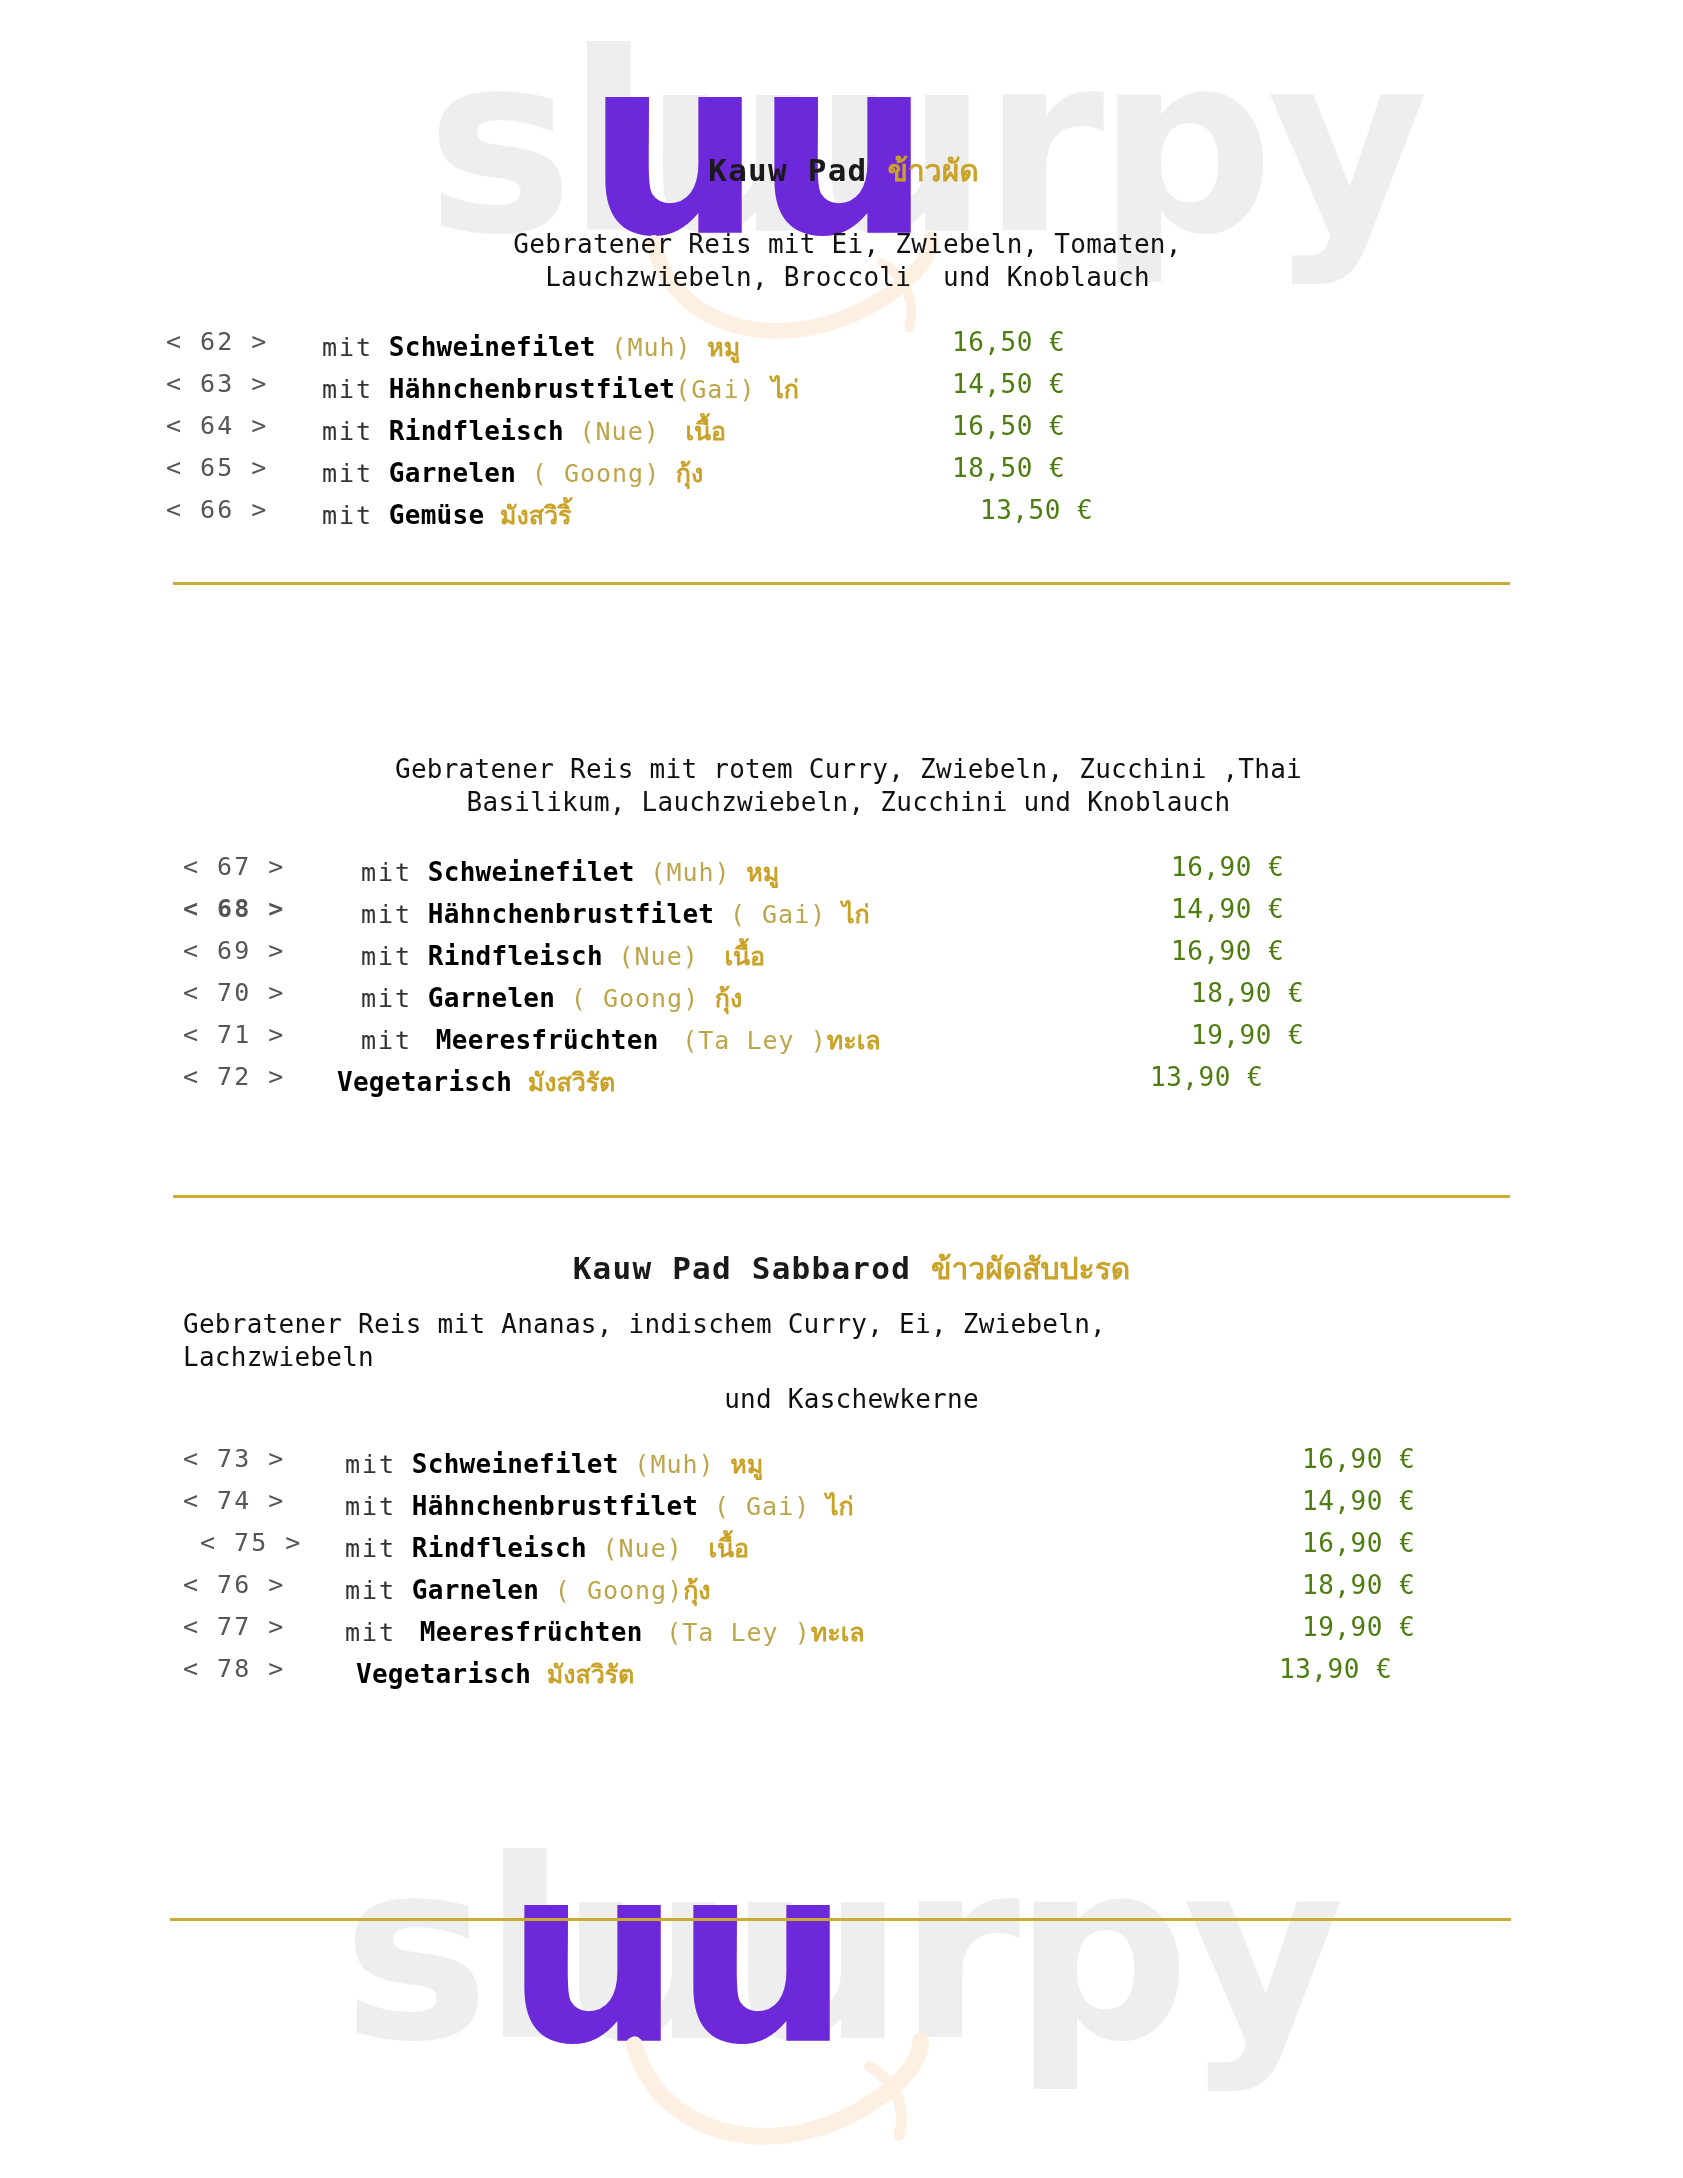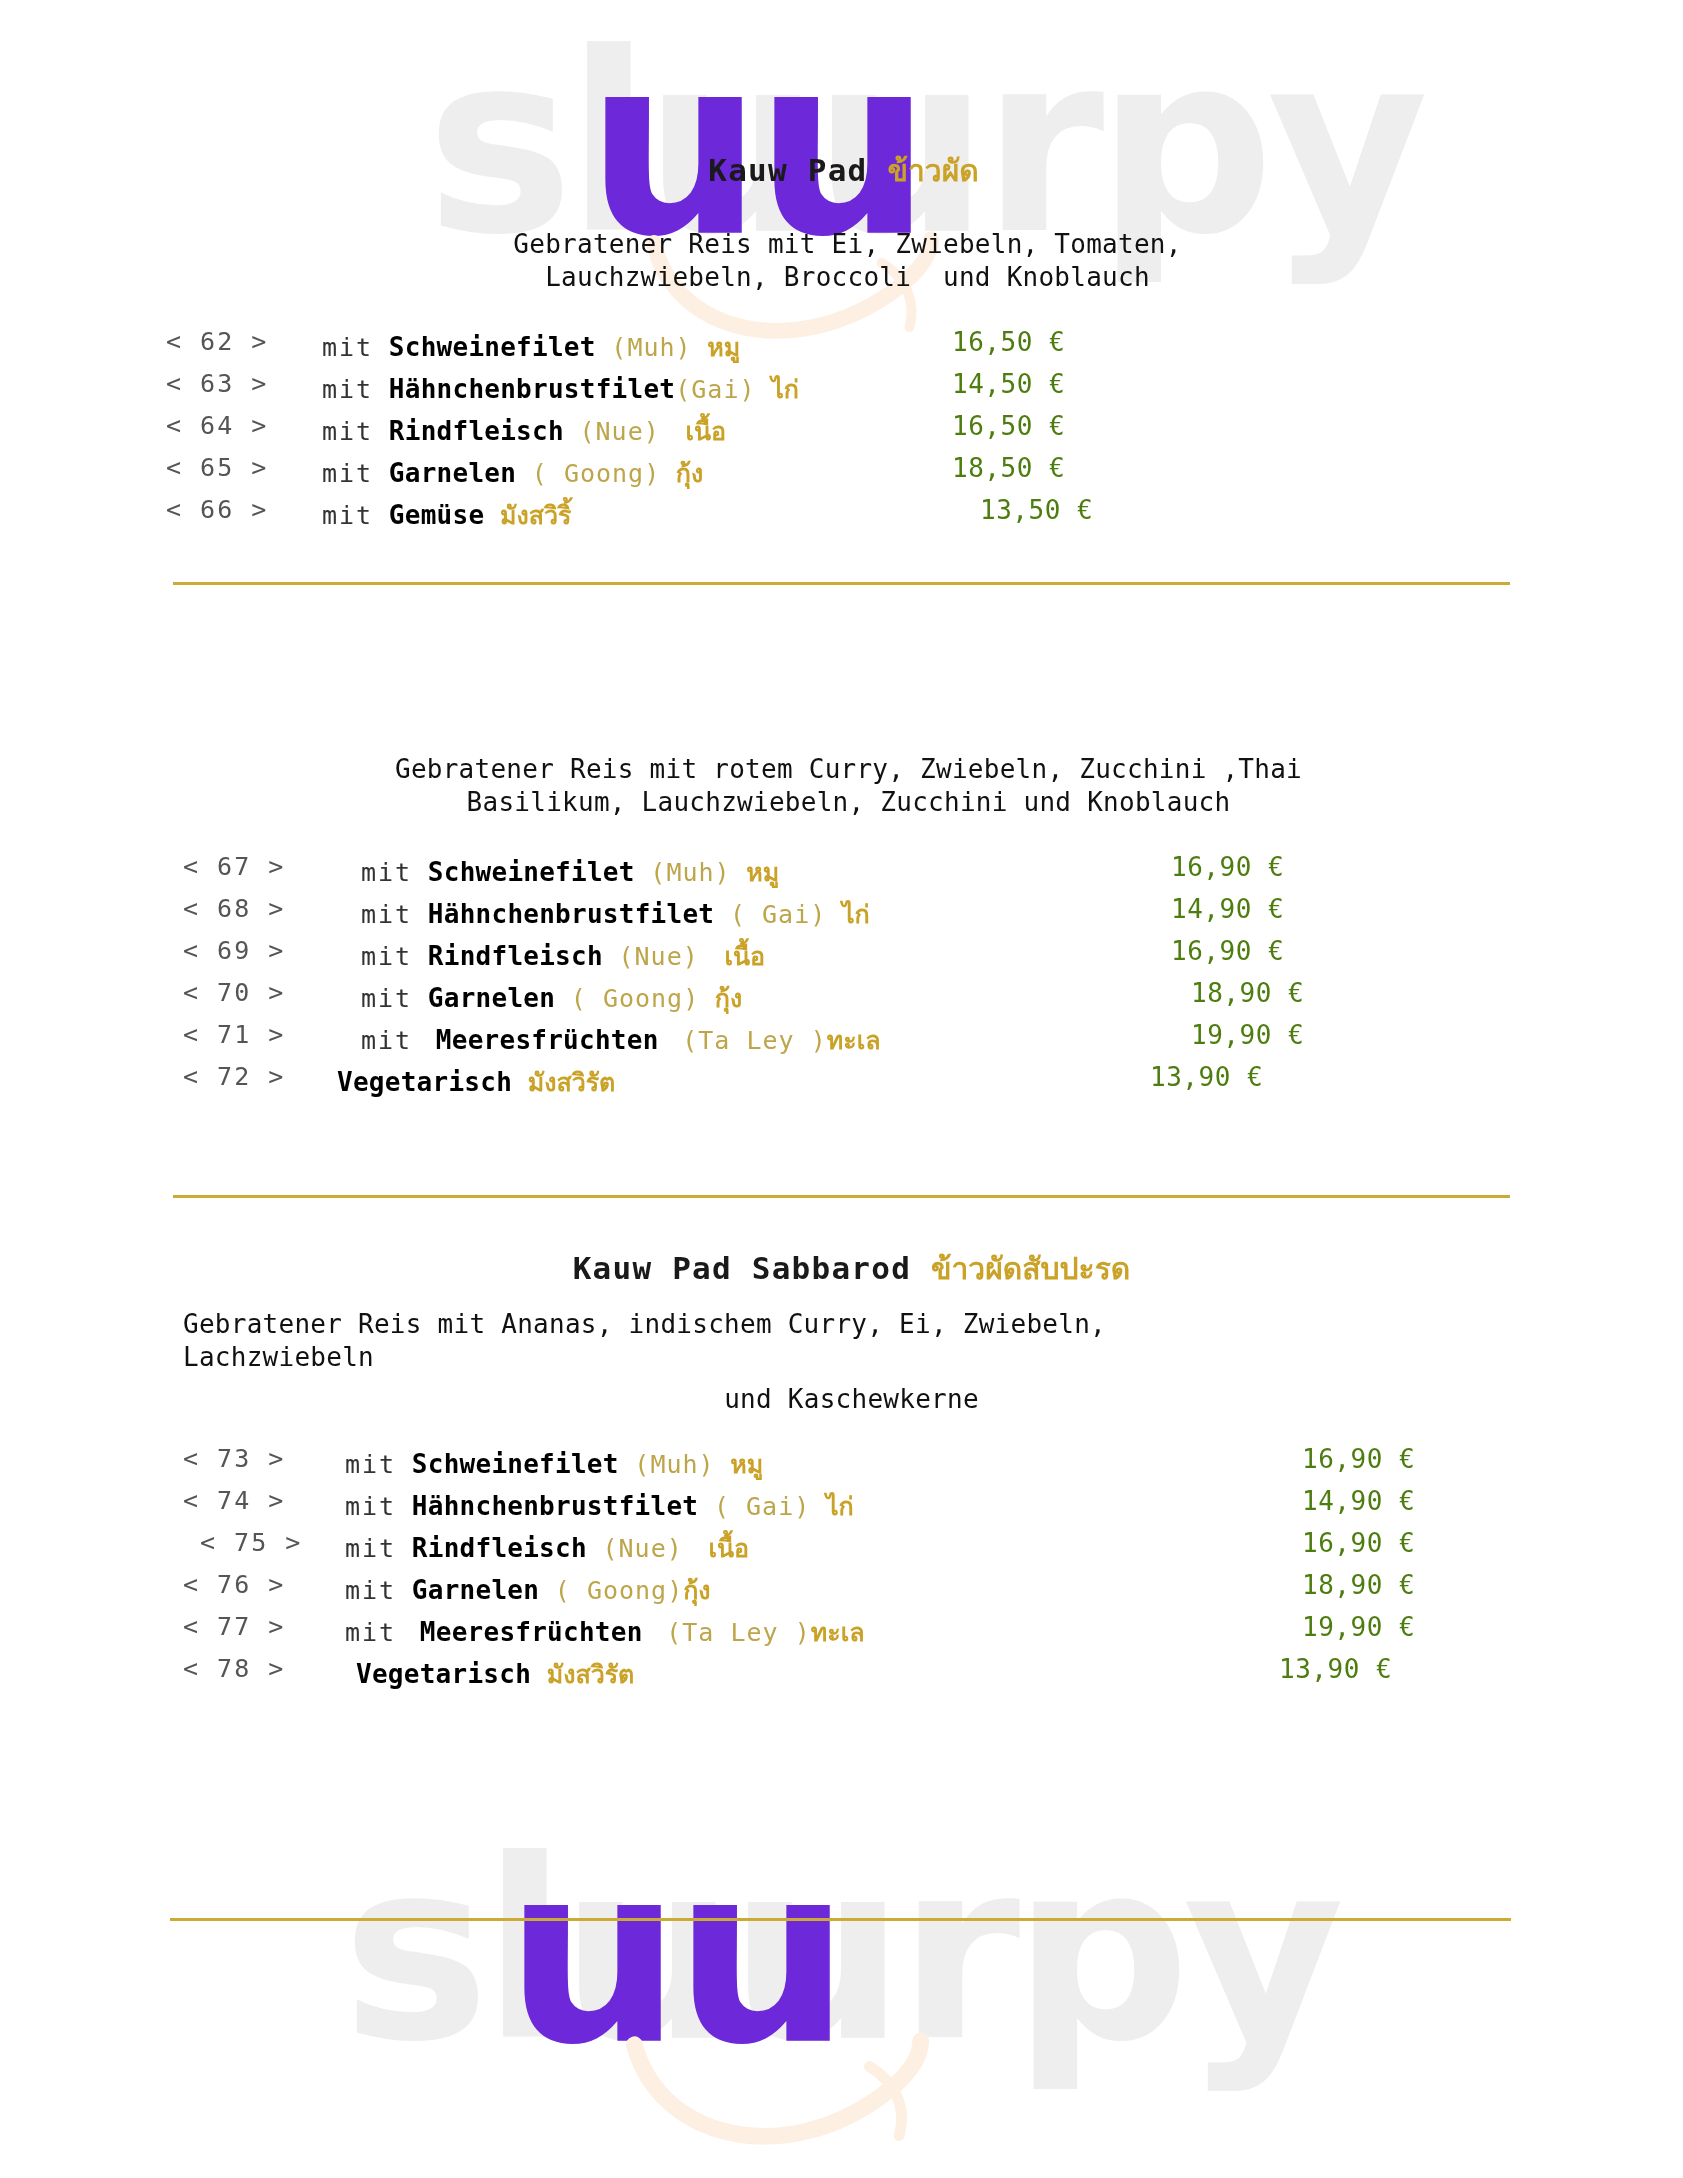--- a/index.html
+++ b/index.html
@@ -241,21 +241,21 @@
         <span class="num" style="left:183px;">&lt; 67 &gt;</span>
         <span class="desc" style="left:361px;">
           <span class="mit">mit</span>
           <span class="dish">Schweinefilet</span>
           <span class="rom">(Muh)</span>
           <span class="thai">หมู</span>
         </span>
         <span class="price" style="left:1171px;">16,90 €</span>
       </div>
       <div class="row">
-        <span class="num" style="left:183px;">&lt; 68 &gt;</span>
+        <span class="num" style="left:183px;font-weight:bold;">&lt; 68 &gt;</span>
         <span class="desc" style="left:361px;">
           <span class="mit">mit</span>
           <span class="dish">Hähnchenbrustfilet</span>
           <span class="rom">( Gai)</span>
           <span class="thai">ไก่</span>
         </span>
         <span class="price" style="left:1171px;">14,90 €</span>
       </div>
       <div class="row">
         <span class="num" style="left:183px;">&lt; 69 &gt;</span>

